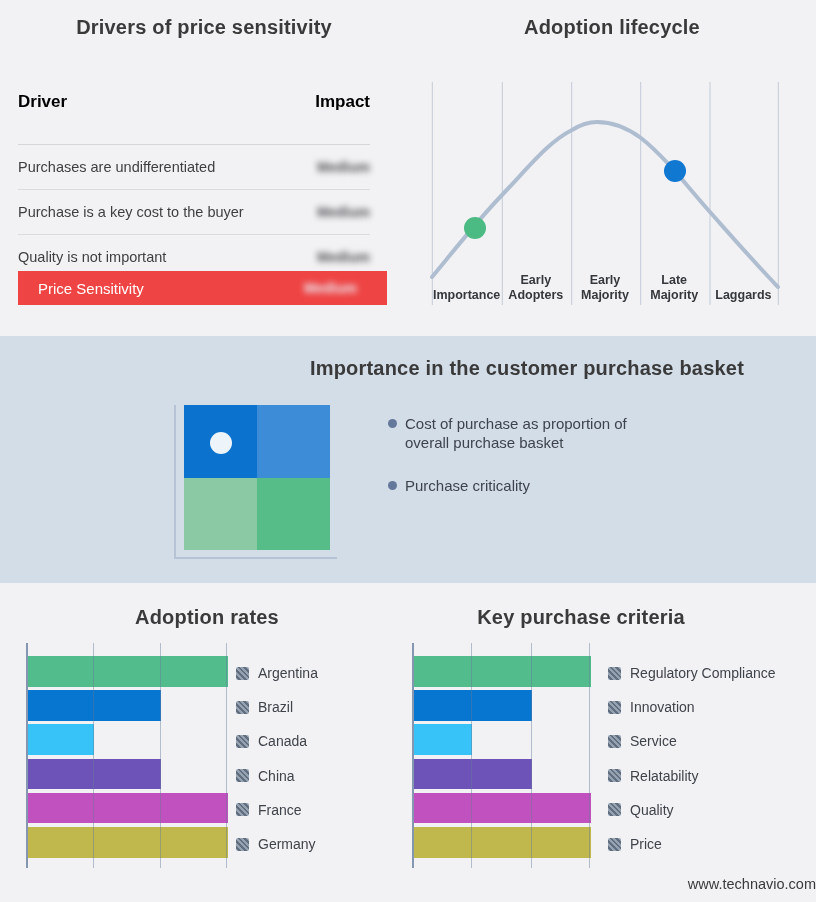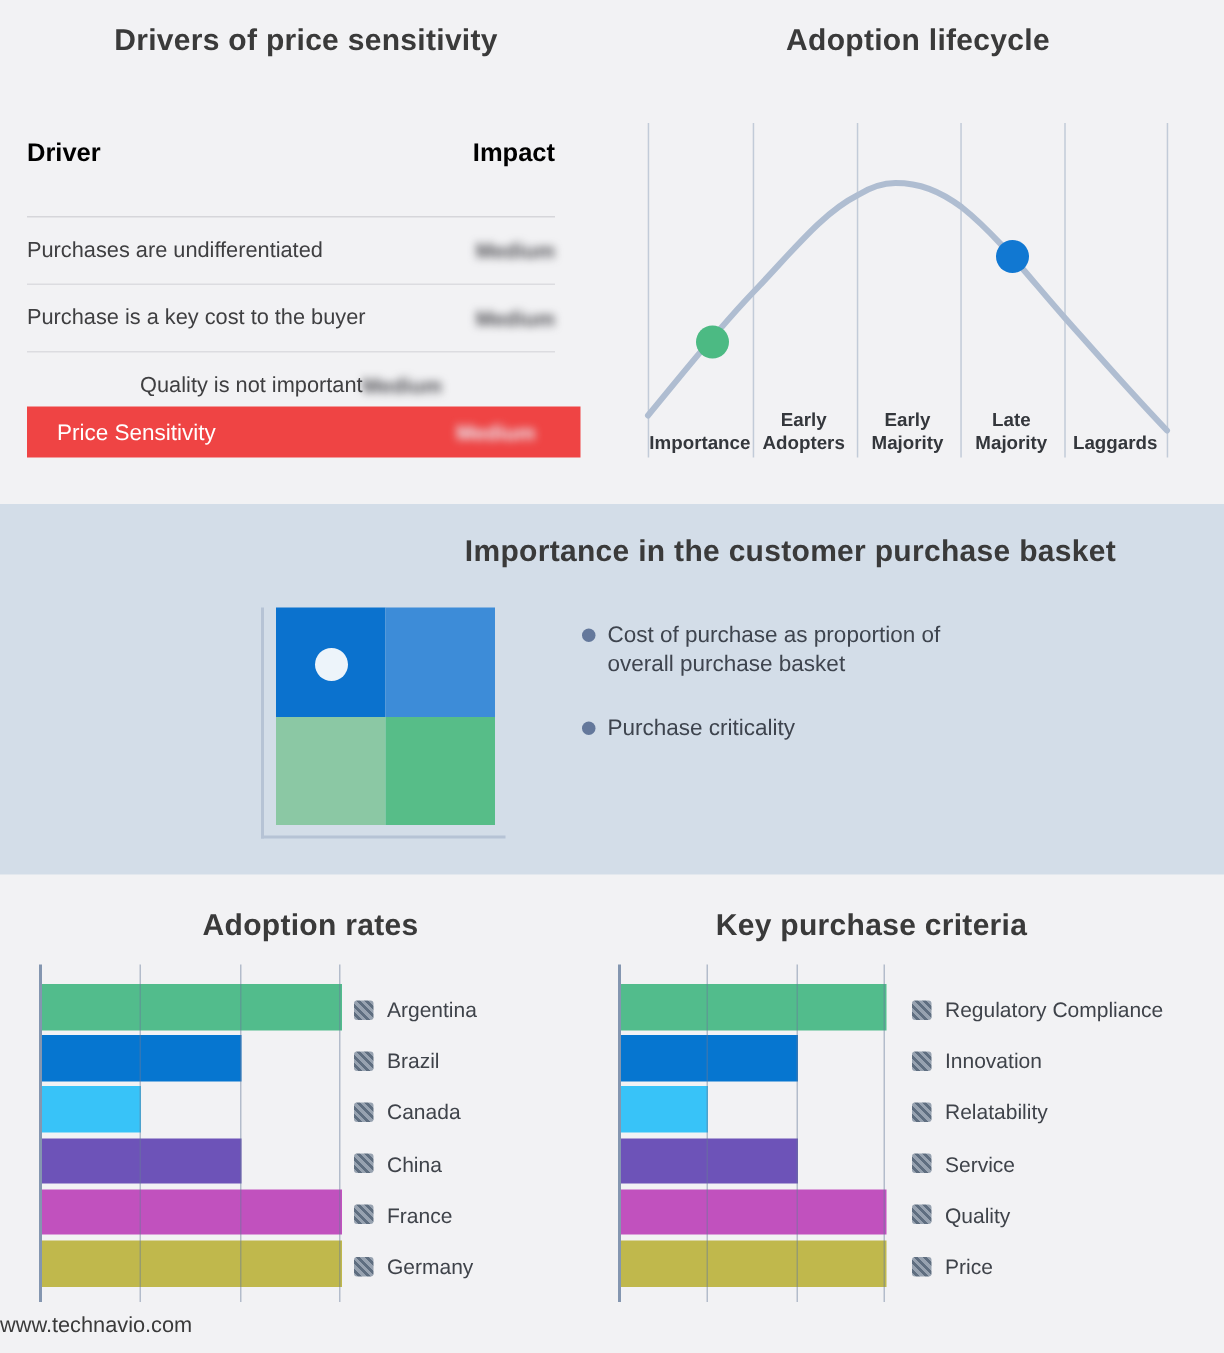--- a/index.html
+++ b/index.html
@@ -18,21 +18,21 @@
   .dtable-header{
     display:flex;justify-content:space-between;align-items:center;
     font-size:17px;font-weight:bold;color:#000000;
     padding-bottom:32px;border-bottom:1px solid #D6D6DA;
   }
   .dtable-row{
     display:flex;justify-content:space-between;align-items:center;
     height:44px;border-bottom:1px solid #DCDCE0;
     font-size:14.5px;color:#3F3F41;
   }
-  .dtable-row:last-child{border-bottom:none;justify-content:center;}
+  .dtable-row:last-child{border-bottom:none;}
   .blurred{
     filter:blur(3px);font-weight:bold;font-size:14px;color:#505055;
   }
   .accent-row{
     left:18px;top:271px;width:369px;height:34px;
     display:flex;justify-content:space-between;align-items:center;
     padding:0 30px 0 20px;box-sizing:border-box;
     background:#0473CE;color:#FFFFFF;font-size:15px;
   }
   .accent-row .blurred{color:#EAF2FA;}
@@ -78,21 +78,21 @@
   .plot .axisline{width:2px;background:#8496B0;}
   .bar{position:absolute;left:1px;z-index:1;}
   .legend{top:656px;z-index:3;}
   .legend-item{display:flex;align-items:center;height:34.2px;}
   .legend-swatch{
     width:13px;height:13px;border-radius:2px;flex:0 0 auto;margin-right:9px;
     background:repeating-linear-gradient(45deg,#97A2B0 0 2px,#5F6E80 2px 4px);
   }
   .legend-label{font-size:14px;color:#3F434A;}
   
-  .footer{left:0;top:876px;width:816px;text-align:left;font-size:14.5px;color:#3A3A3A;}
+  .footer{left:0;top:876px;width:816px;text-align:right;font-size:14.5px;color:#3A3A3A;}
 </style>
 </head>
 <body style="background: rgb(242, 242, 244);">
 
 <div class="abs panel-title" style="left:0;top:16px;width:408px;">Drivers of price sensitivity</div>
 
 <div class="abs dtable">
   <div class="dtable-header">
     <span>Driver</span>
     <span>Impact</span>
@@ -227,28 +227,28 @@
   <div class="legend-item">
     <span class="legend-swatch"></span>
     <span class="legend-label">Regulatory Compliance</span>
   </div>
   <div class="legend-item">
     <span class="legend-swatch"></span>
     <span class="legend-label">Innovation</span>
   </div>
   <div class="legend-item">
     <span class="legend-swatch"></span>
+    <span class="legend-label">Service</span>
+  </div>
+  <div class="legend-item">
+    <span class="legend-swatch"></span>
     <span class="legend-label">Relatability</span>
   </div>
   <div class="legend-item">
     <span class="legend-swatch"></span>
-    <span class="legend-label">Service</span>
-  </div>
-  <div class="legend-item">
-    <span class="legend-swatch"></span>
     <span class="legend-label">Quality</span>
   </div>
   <div class="legend-item">
     <span class="legend-swatch"></span>
     <span class="legend-label">Price</span>
   </div>
 </div>
 
 <div class="abs footer">www.technavio.com</div>
 

